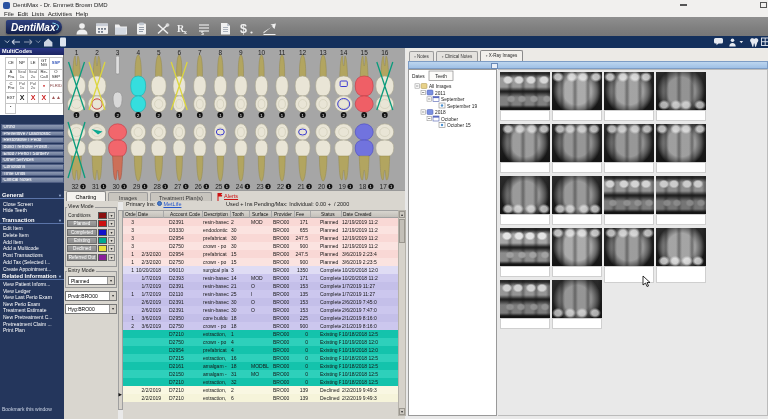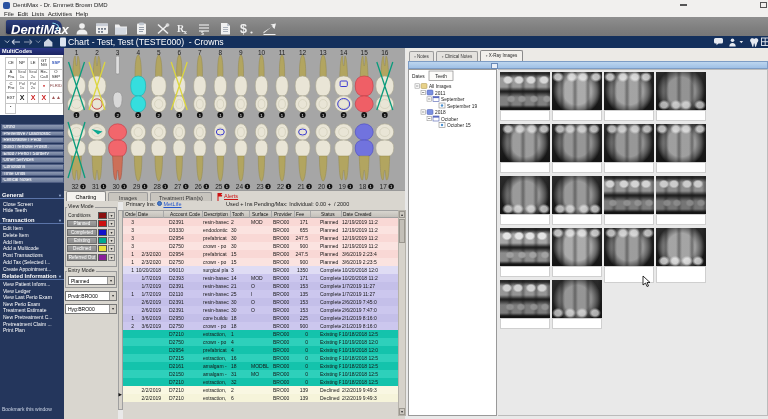--- a/index.html
+++ b/index.html
@@ -4,21 +4,21 @@
     <div style="position:absolute;left:3px;top:1.5px;width:7px;height:7px;background:#2a52a0;border-radius:2px"></div>
     <div style="position:absolute;left:13px;top:1.5px;font-size:6px;color:#222">DentiMax - Dr. Emmett Brown DMD</div>
     <div style="position:absolute;left:680px;top:4px;width:7px;height:2px;background:#555"></div>
     <div style="position:absolute;left:760px;top:2px;width:7px;height:6px;border:1px solid #555"></div>
   </div>
 <div style="position:absolute;left:0;top:10px;width:768px;height:7px;background:#f1f0ee">
     <div style="position:absolute;left:4px;top:0px;font-size:6.2px;color:#222">File&nbsp;&nbsp;Edit&nbsp;&nbsp;Lists&nbsp;&nbsp;Activities&nbsp;&nbsp;Help</div>
   </div>
 <div style="position:absolute;left:0;top:17px;width:768px;height:19px;background:linear-gradient(180deg,#8f8f8f,#808080 55%,#777777)">
     <div style="position:absolute;left:6px;top:2.5px;width:56px;height:14px;background:linear-gradient(180deg,#2e4180,#131f4a);border-radius:3px 12px 12px 3px;box-shadow:0 1px 2px rgba(0,0,0,.35)">
-      <span style="position:absolute;left:5px;top:2px;font-size:13px;font-style:italic;font-weight:bold;color:#fff">DentiMax</span>
+      <span style="position:absolute;left:5px;top:2px;font-size:10px;font-style:italic;font-weight:bold;color:#fff">DentiMax</span>
       <span style="position:absolute;left:44px;top:3px;width:9px;height:7px;border-radius:50%;border:1.3px solid #7fd0e8;border-left-color:transparent;border-bottom-color:transparent;transform:rotate(25deg)"></span>
     </div>
     <div style="position:absolute;left:75px;top:3.5px;width:16px;height:14px"><svg width="14" height="13">
         <circle cx="7" cy="4" r="2.8" fill="#f0f0f0"></circle>
         <path d="M1.5 12.5 Q1.5 7.5 7 7.5 Q12.5 7.5 12.5 12.5 Z" fill="#f0f0f0"></path>
       </svg></div>
     <div style="position:absolute;left:95px;top:3.5px;width:16px;height:14px"><svg width="14" height="13">
         <rect x="1" y="1.5" width="12" height="10.5" rx="1" fill="#f0f0f0"></rect>
         <rect x="1" y="1.5" width="12" height="2.6" fill="#c8cdd6"></rect>
         <g fill="#79828f">
@@ -83,21 +83,20 @@
     <svg width="72" height="12" style="position:absolute;left:2px;top:0">
       <g stroke="#c3cddd" stroke-width=".9" fill="none">
         <path d="M3 4.5 l2.2 2.2 2.2-2.2"></path>
         <path d="M10 6 h8 M10 6 l2.6-2.4 M10 6 l2.6 2.4" stroke-width="1.1"></path>
         <path d="M30 6 h-8 M30 6 l-2.6-2.4 M30 6 l-2.6 2.4" stroke="#8d9ab0" stroke-width="1.1"></path>
         <path d="M34 4.5 l2.2 2.2 2.2-2.2" stroke="#8d9ab0"></path>
       </g>
       <path d="M42 6.2 l4.2-3.8 4.2 3.8 v4.3 h-8.4 Z" fill="#cdd5e2"></path>
       <rect x="58" y="1.5" width="6" height="9" rx="1" fill="#dde5f0"></rect>
     </svg>
-    <div style="position:absolute;left:68px;top:1px;font-size:8.7px;color:#fff">Chart - Test, Test (TESTE000)&nbsp;&nbsp;- Crowns</div>
     <svg width="58" height="12" style="position:absolute;left:713px;top:1px">
       <g fill="#e6eaf1">
         <path d="M1 2.5 q0-1.5 1.5-1.5 h6 q1.5 0 1.5 1.5 v2.5 q0 1.5-1.5 1.5 h-3 l-2 1.8 v-1.8 h-1 q-1.5 0-1.5-1.5 Z"></path>
         <circle cx="19.5" cy="3.2" r="1.8"></circle>
         <path d="M16.3 9.5 q0-3.6 3.2-3.6 q3.2 0 3.2 3.6 Z"></path>
         <path d="M26.5 4 l1.8 2.2 1.8-2.2 Z"></path>
         <path d="M37.8 1.8 c1.7-1.3 3 .1 3.4.1 c.4 0 1.7-1.4 3.4-.1 c1.3 1 .6 2.8-.3 3.8 l-1.2 3.6 c-.3 1-.9 1-1.1 0 l-.5-2.6 h-.6 l-.5 2.6 c-.2 1-.8 1-1.1 0 l-1.2-3.6 c-.9-1-1.6-2.8-.3-3.8 Z"></path>
       </g>
       <g fill="none" stroke="#e6eaf1" stroke-width=".9">
         <rect x="48.5" y="1" width="7.5" height="7.5"></rect>

